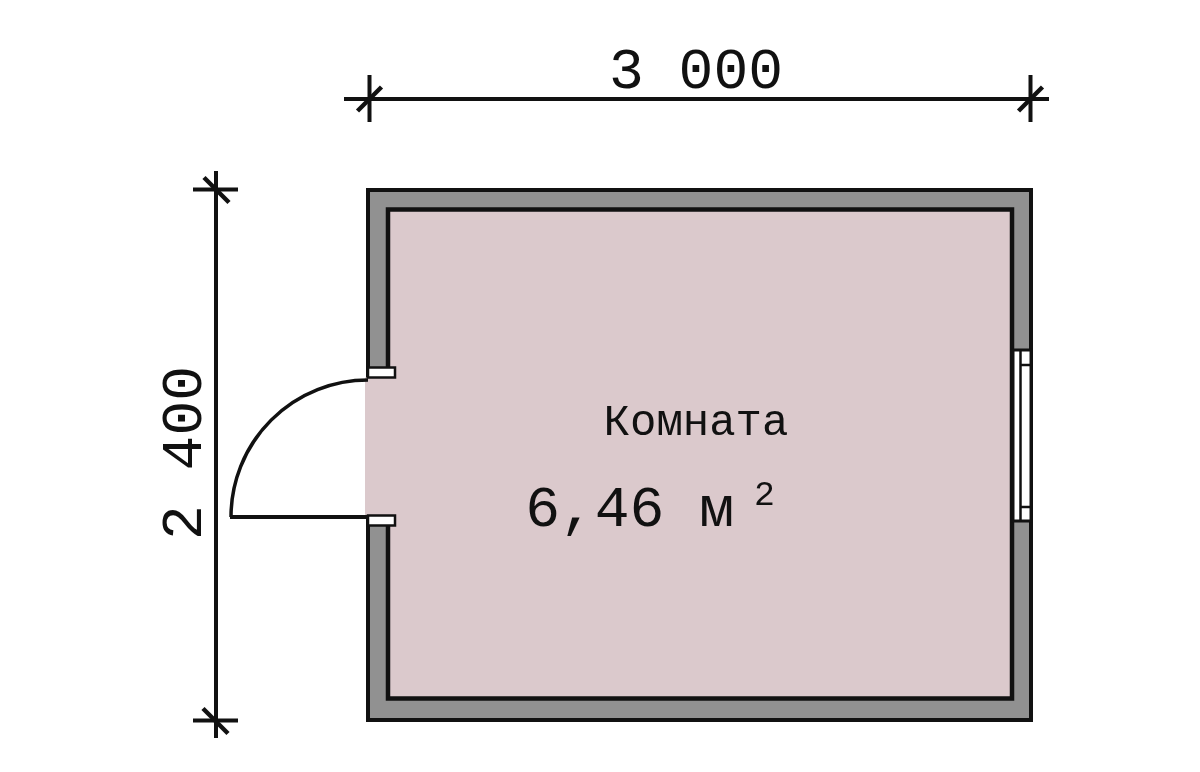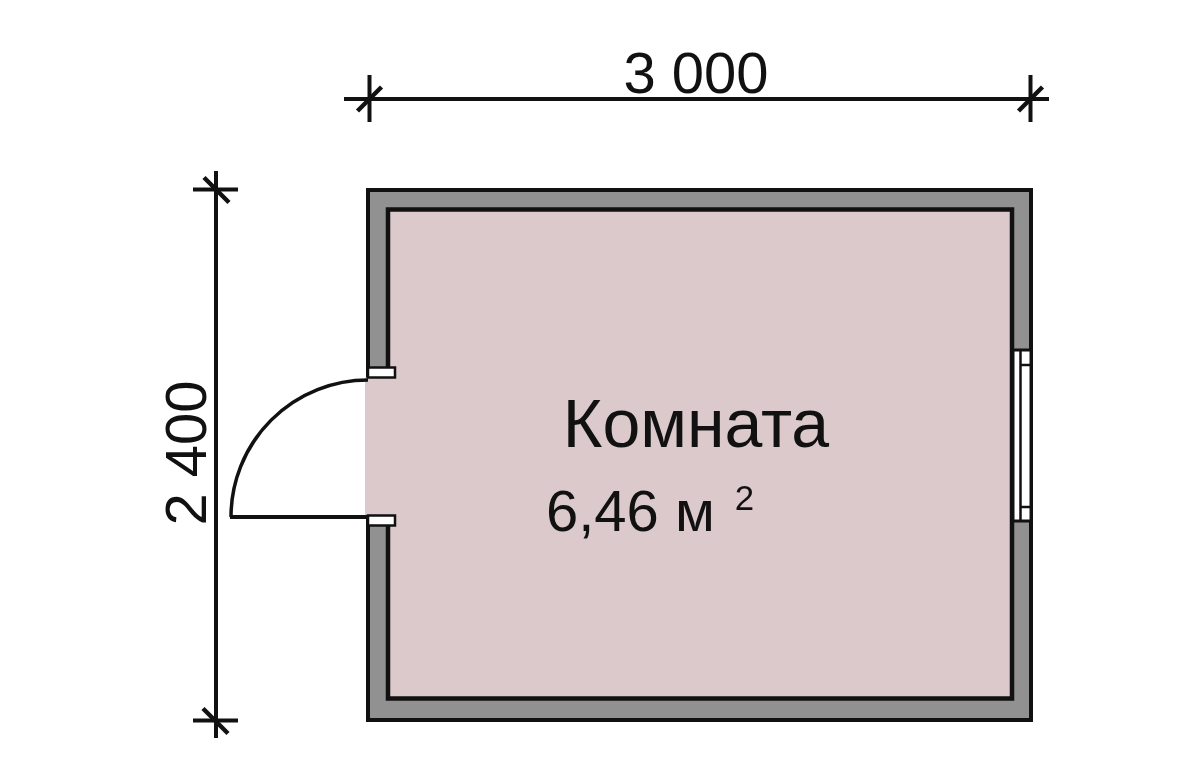--- a/index.html
+++ b/index.html
@@ -7,21 +7,21 @@
     --wall-fill:#919191;
     --room-fill:#dbc9cc;
     --line:#111111;
   }
   html,body{margin:0;padding:0;background:var(--background);}
   .canvas{
     position:relative;
     width:1138px;height:772px;
     background:var(--background);
     overflow:hidden;
-    font-family:Liberation Sans, sans-serif;
+    font-family:Liberation Mono, monospace;
     color:var(--line);
   }
   .canvas svg{position:absolute;left:0;top:0;}
   .wall-outer{fill:var(--wall-fill);stroke:var(--line);stroke-width:4;}
   .room-inner{fill:var(--room-fill);stroke:var(--line);stroke-width:4.5;}
   .erase{fill:var(--room-fill);stroke:none;}
   .jamb{fill:var(--background);stroke:var(--line);stroke-width:2.5;}
   .leaf{stroke:var(--line);stroke-width:4;fill:none;}
   .arc{stroke:var(--line);stroke-width:3.5;fill:none;}
   .window-box{fill:var(--background);stroke:var(--line);stroke-width:3;}
@@ -33,21 +33,21 @@
     position:absolute;
     font-size:58px;
     line-height:1;
     white-space:nowrap;
   }
   .dim-label.top{left:696px;top:44px;transform:translateX(-50%);}
   .dim-label.left{left:186px;top:453px;transform:translate(-50%,-50%) rotate(-90deg);}
   .room-name{
     position:absolute;left:696px;top:423px;
     transform:translate(-50%,-50%);
-    font-size:68px;line-height:1;white-space:nowrap;
+    font-size:44px;line-height:1;white-space:nowrap;
   }
   .room-area{
     position:absolute;left:650px;top:511px;
     transform:translate(-50%,-50%);
     font-size:58px;line-height:1;white-space:nowrap;
     display:flex;align-items:baseline;gap:20px;
   }
   .room-area .sup{
     font-size:0.6em;
     position:relative;

